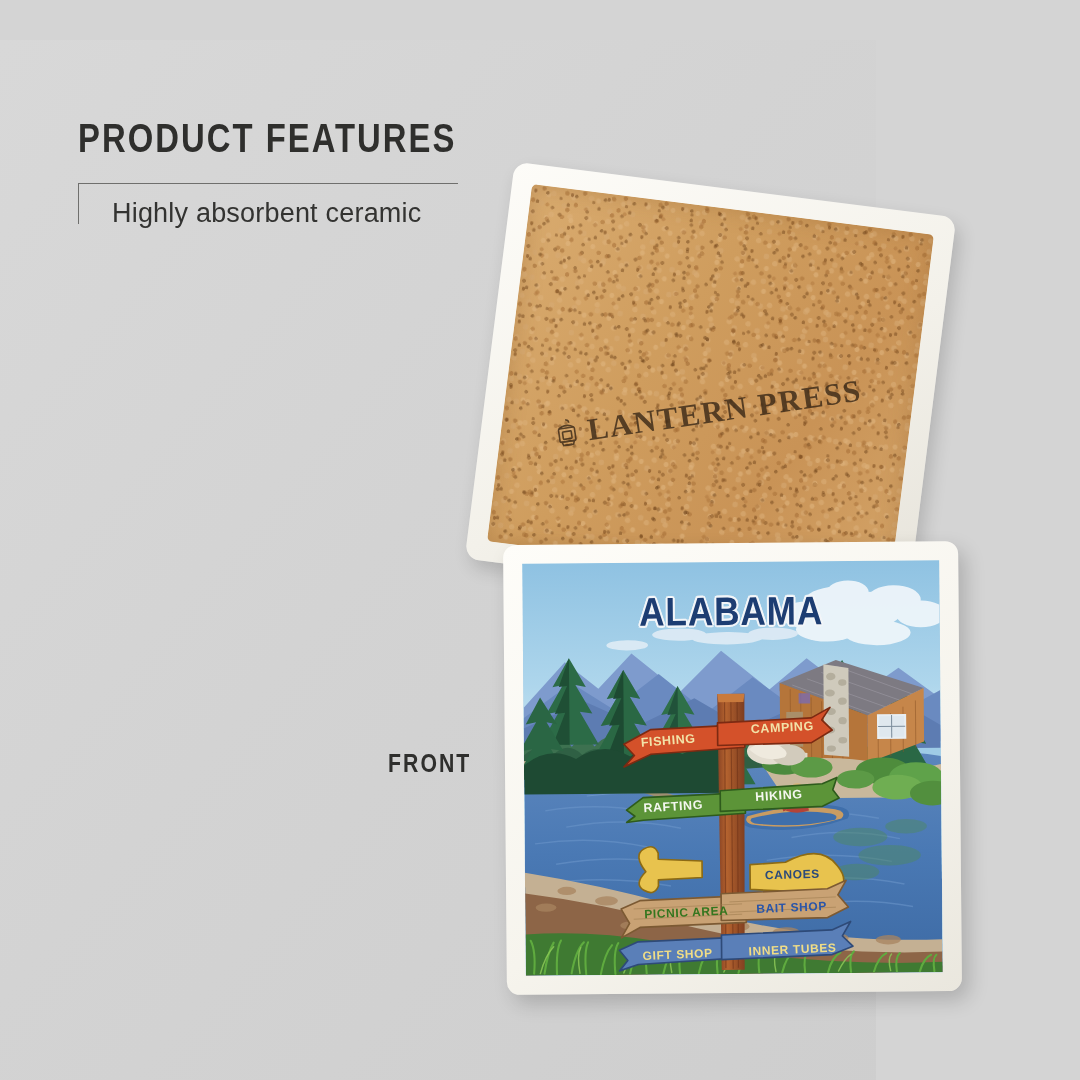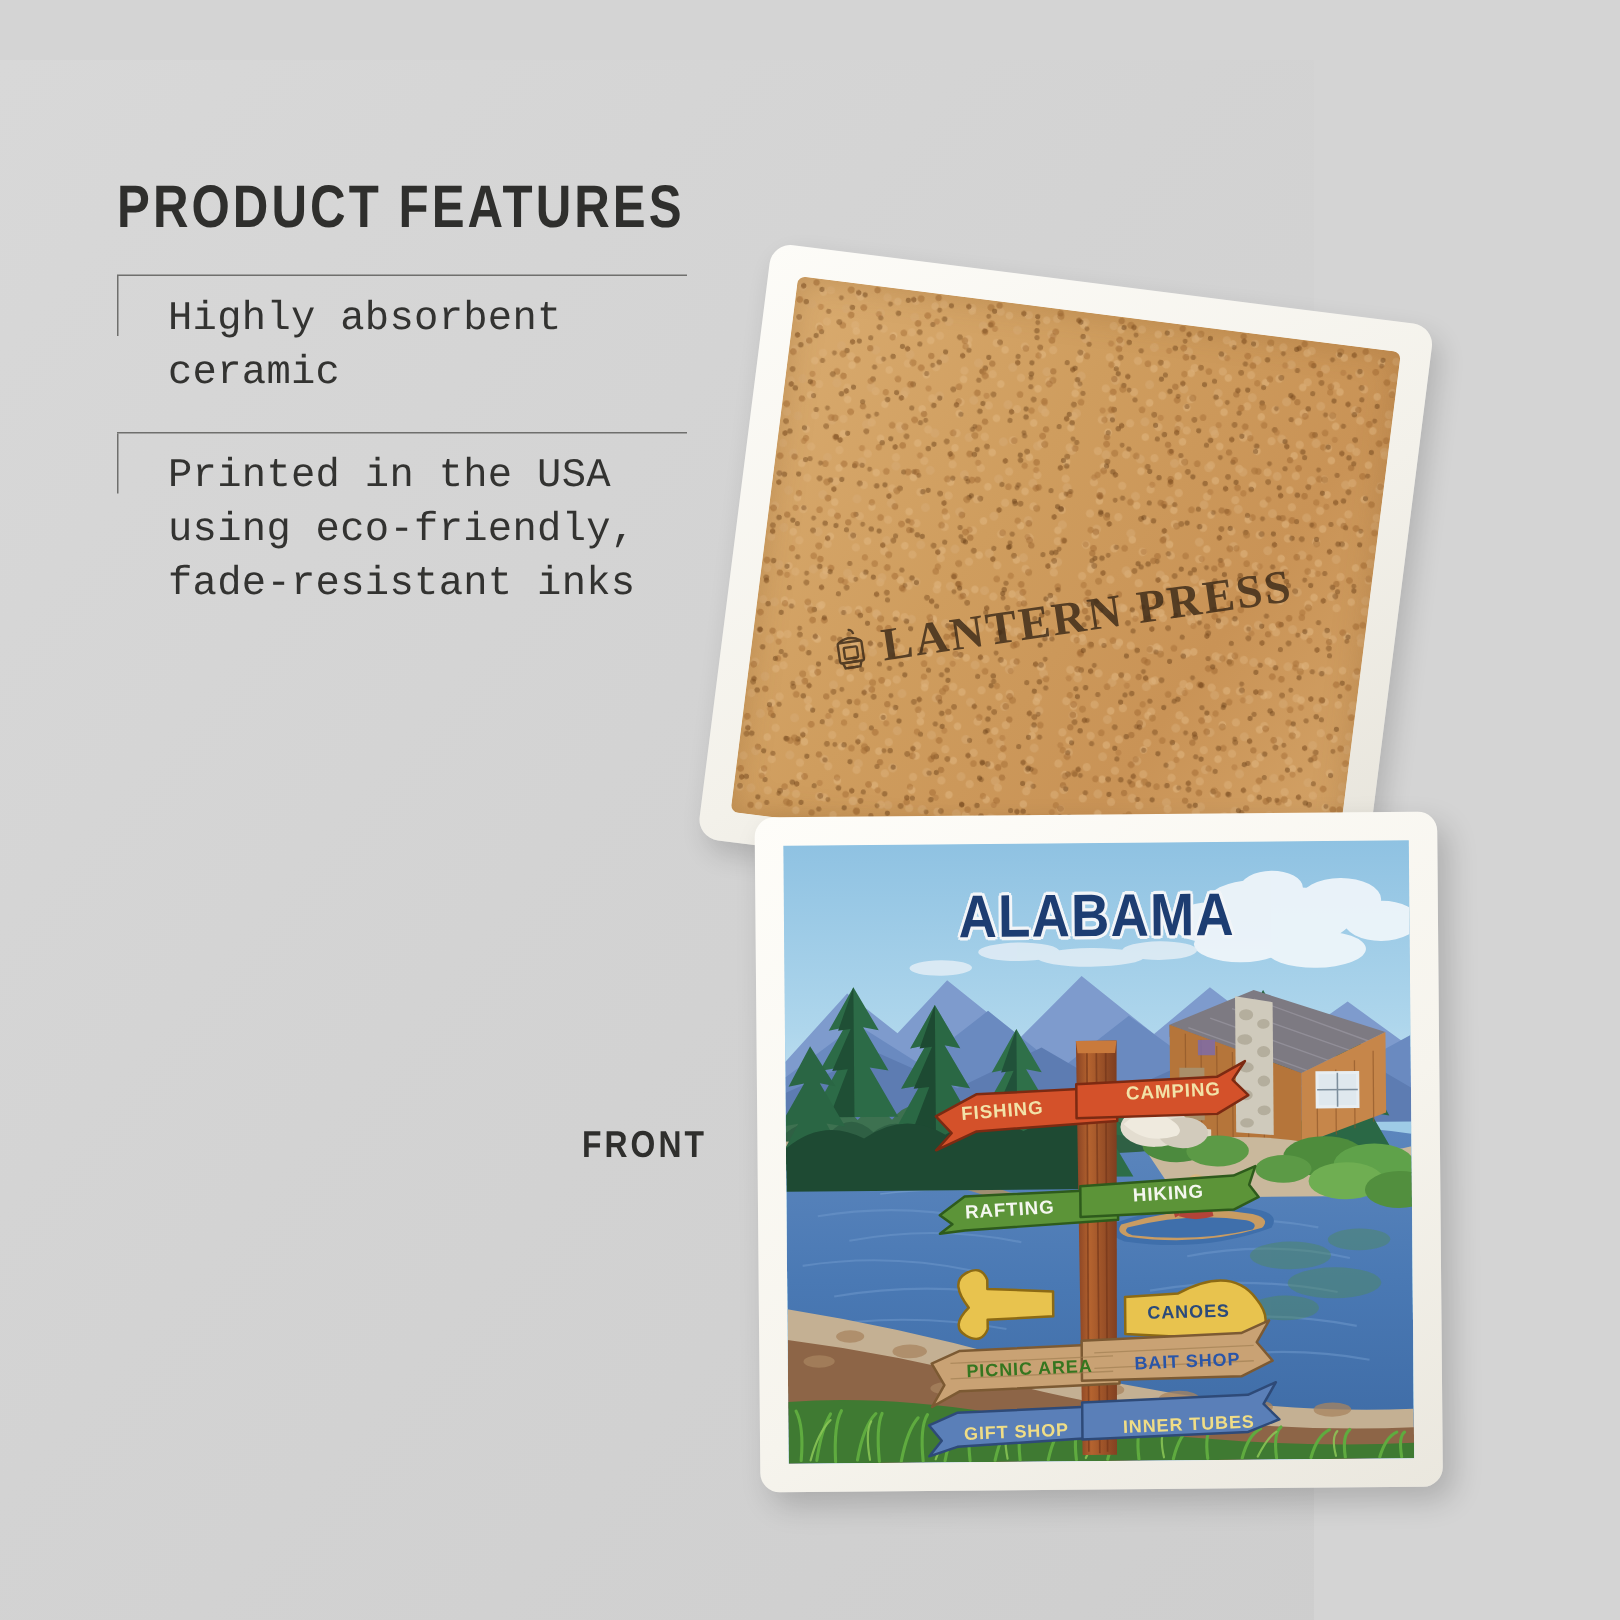--- a/index.html
+++ b/index.html
@@ -50,21 +50,21 @@
   .feature-item::before {
     content: "";
     position: absolute;
     left: 0;
     top: 0;
     width: 1.4px;
     height: 40px;
     background: #6f6f6d;
   }
   .feature-text {
-    font-family: Liberation Mono, monospace;
+    font-family: Liberation Sans, sans-serif;
     font-size: 27px;
     line-height: 1.33;
     color: #333331;
     letter-spacing: 0.2px;
   }
 
   
   .side-label {
     position: absolute;
     font-family: "Liberation Sans Narrow", "Liberation Sans", sans-serif;
@@ -206,23 +206,20 @@
 <body>
 
 <div id="stage">
 
   <div class="features-panel">
     <h1 class="features-title">PRODUCT FEATURES</h1>
 
     <div class="feature-item">
       <div class="feature-text">Highly absorbent ceramic</div>
     </div>
-    <div class="feature-item">
-      <div class="feature-text">Printed in the USA using eco-friendly, fade-resistant inks</div>
-    </div>
   </div>
 
   <div class="side-label" id="label-back">BACK</div>
   <div class="side-label" id="label-front">FRONT</div>
 
   <div class="coaster-back">
     <div class="ceramic-back"></div>
     <div class="cork-face">
       <div class="cork-brand">
         <svg class="lantern-glyph" width="26" height="30" viewBox="0 0 26 30">

